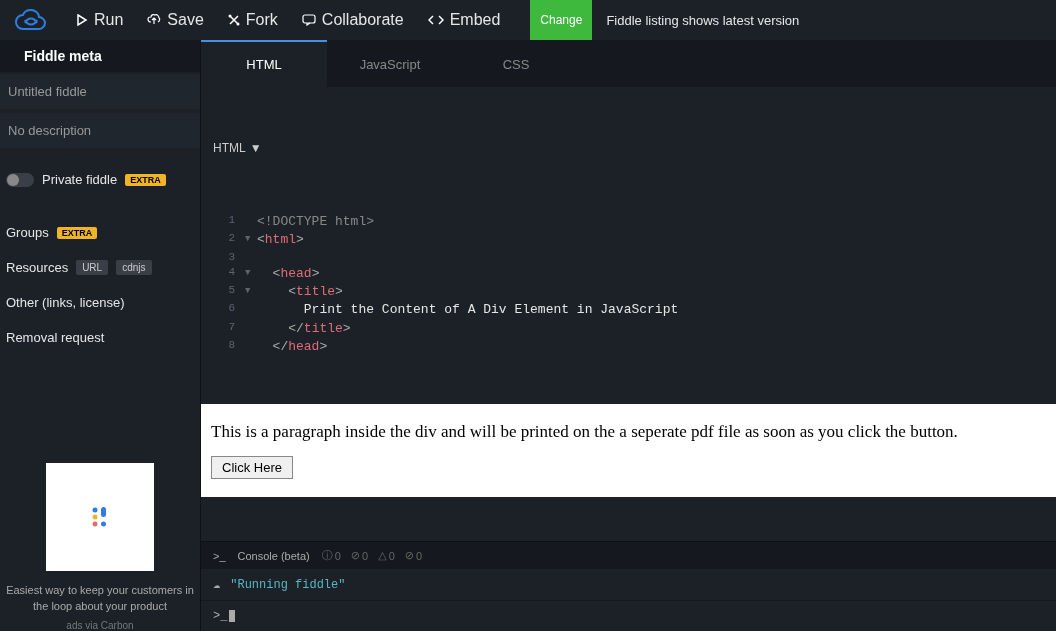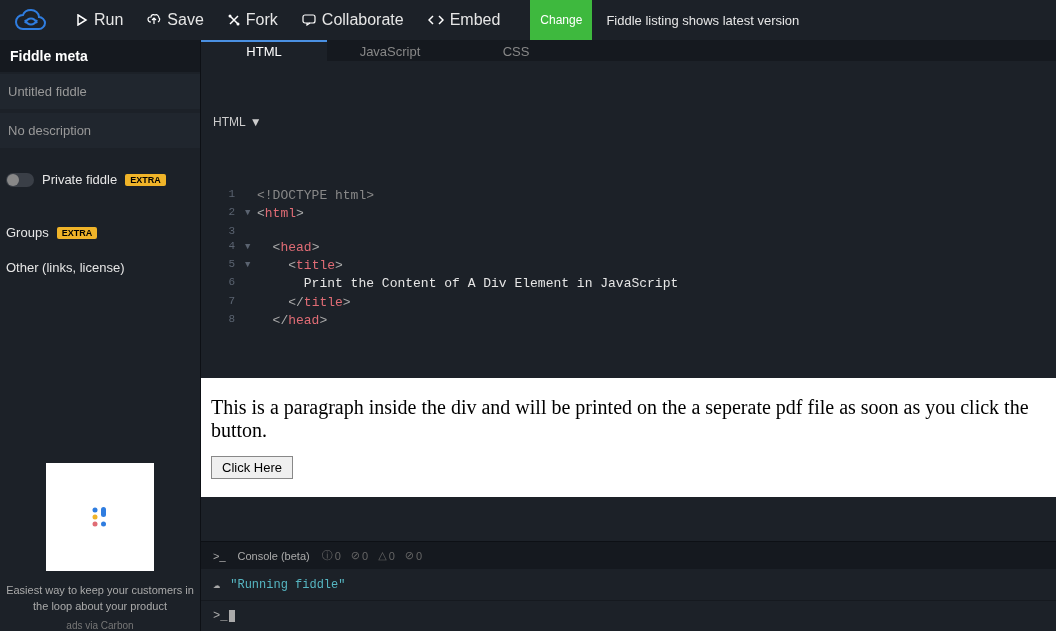--- a/index.html
+++ b/index.html
@@ -59,21 +59,21 @@
     }
     .sidebar {
       width: 200px;
       background: #1c2128;
       display: flex;
       flex-direction: column;
     }
     .sb-header {
       font-weight: bold;
       color: #fff;
-      padding: 8px 10px;
+      padding: 8px 24px;
       font-size: 14px;
       background: #15191f;
     }
     .sb-input {
       padding: 10px 8px;
       color: #999;
       background: #20262e;
       margin: 2px 0;
       font-size: 13px;
     }
@@ -214,21 +214,21 @@
       padding: 18px 10px;
       flex: 1;
       font-family: "Times New Roman", serif;
     }
     .preview-pane h2 {
       font-size: 24px;
       font-weight: bold;
       margin-bottom: 18px;
     }
     .preview-pane p {
-      font-size: 20px;
+      font-size: 17px;
       margin-bottom: 14px;
     }
     .preview-btn {
       font-family: Arial, sans-serif;
       font-size: 13px;
       padding: 3px 10px;
       background: #efefef;
       border: 1px solid #888;
       cursor: pointer;
     }
@@ -336,21 +336,29 @@
     <div class="sb-row" style="margin-top:12px;">
       <div class="toggle"></div>
       <span>Private fiddle</span>
       <span class="badge-extra">EXTRA</span>
     </div>
     <div class="sb-row" style="margin-top:18px;">
       <span>Groups</span>
       <span class="badge-extra">EXTRA</span>
     </div>
     <div class="sb-row">
+      <span>Resources</span>
+      <span class="badge-gray">URL</span>
+      <span class="badge-gray">cdnjs</span>
+    </div>
+    <div class="sb-row">
       <span>Other (links, license)</span>
+    </div>
+    <div class="sb-row">
+      <span>Removal request</span>
     </div>
     <div class="ad-block">
       <div class="ad-img">
         <svg width="30" height="30" viewBox="0 0 30 30">
           <circle cx="10" cy="8" r="2.5" fill="#2f7de0"></circle>
           <circle cx="10" cy="15" r="2.5" fill="#f0b429"></circle>
           <circle cx="10" cy="22" r="2.5" fill="#e06c75"></circle>
           <rect x="16" y="5" width="5" height="10" rx="2.5" fill="#2f7de0"></rect>
           <circle cx="18.5" cy="22" r="2.5" fill="#2f7de0"></circle>
         </svg>

